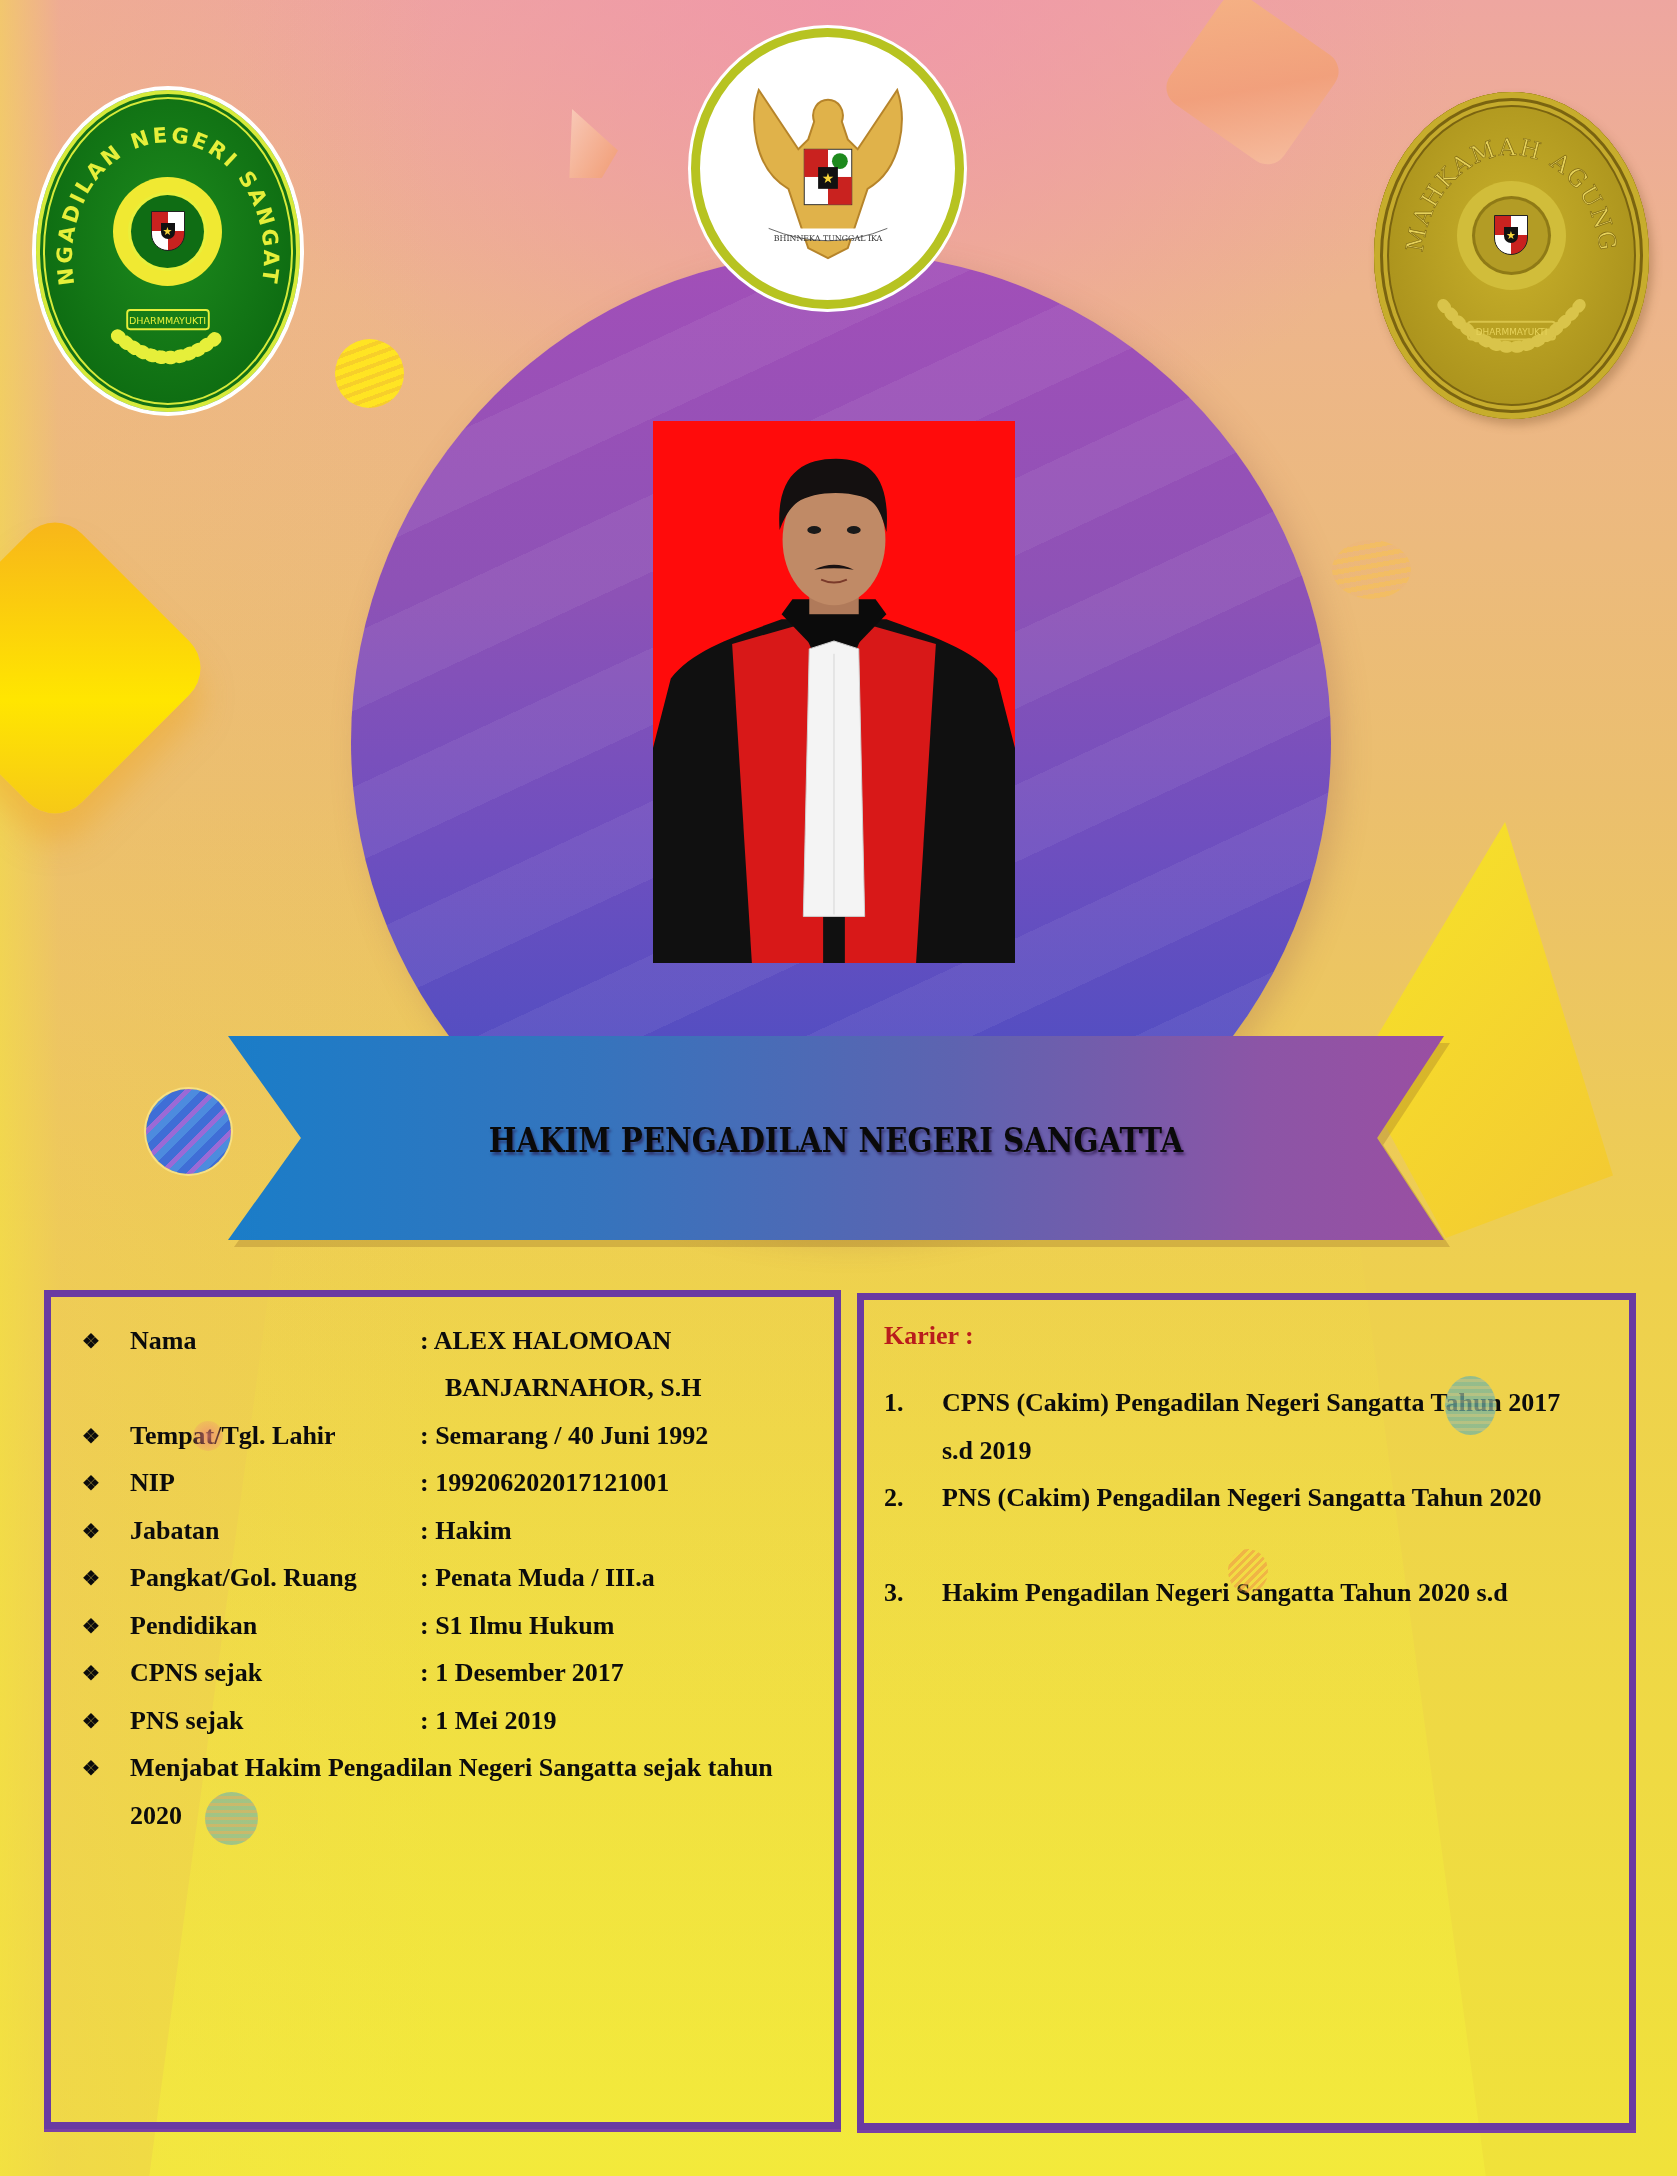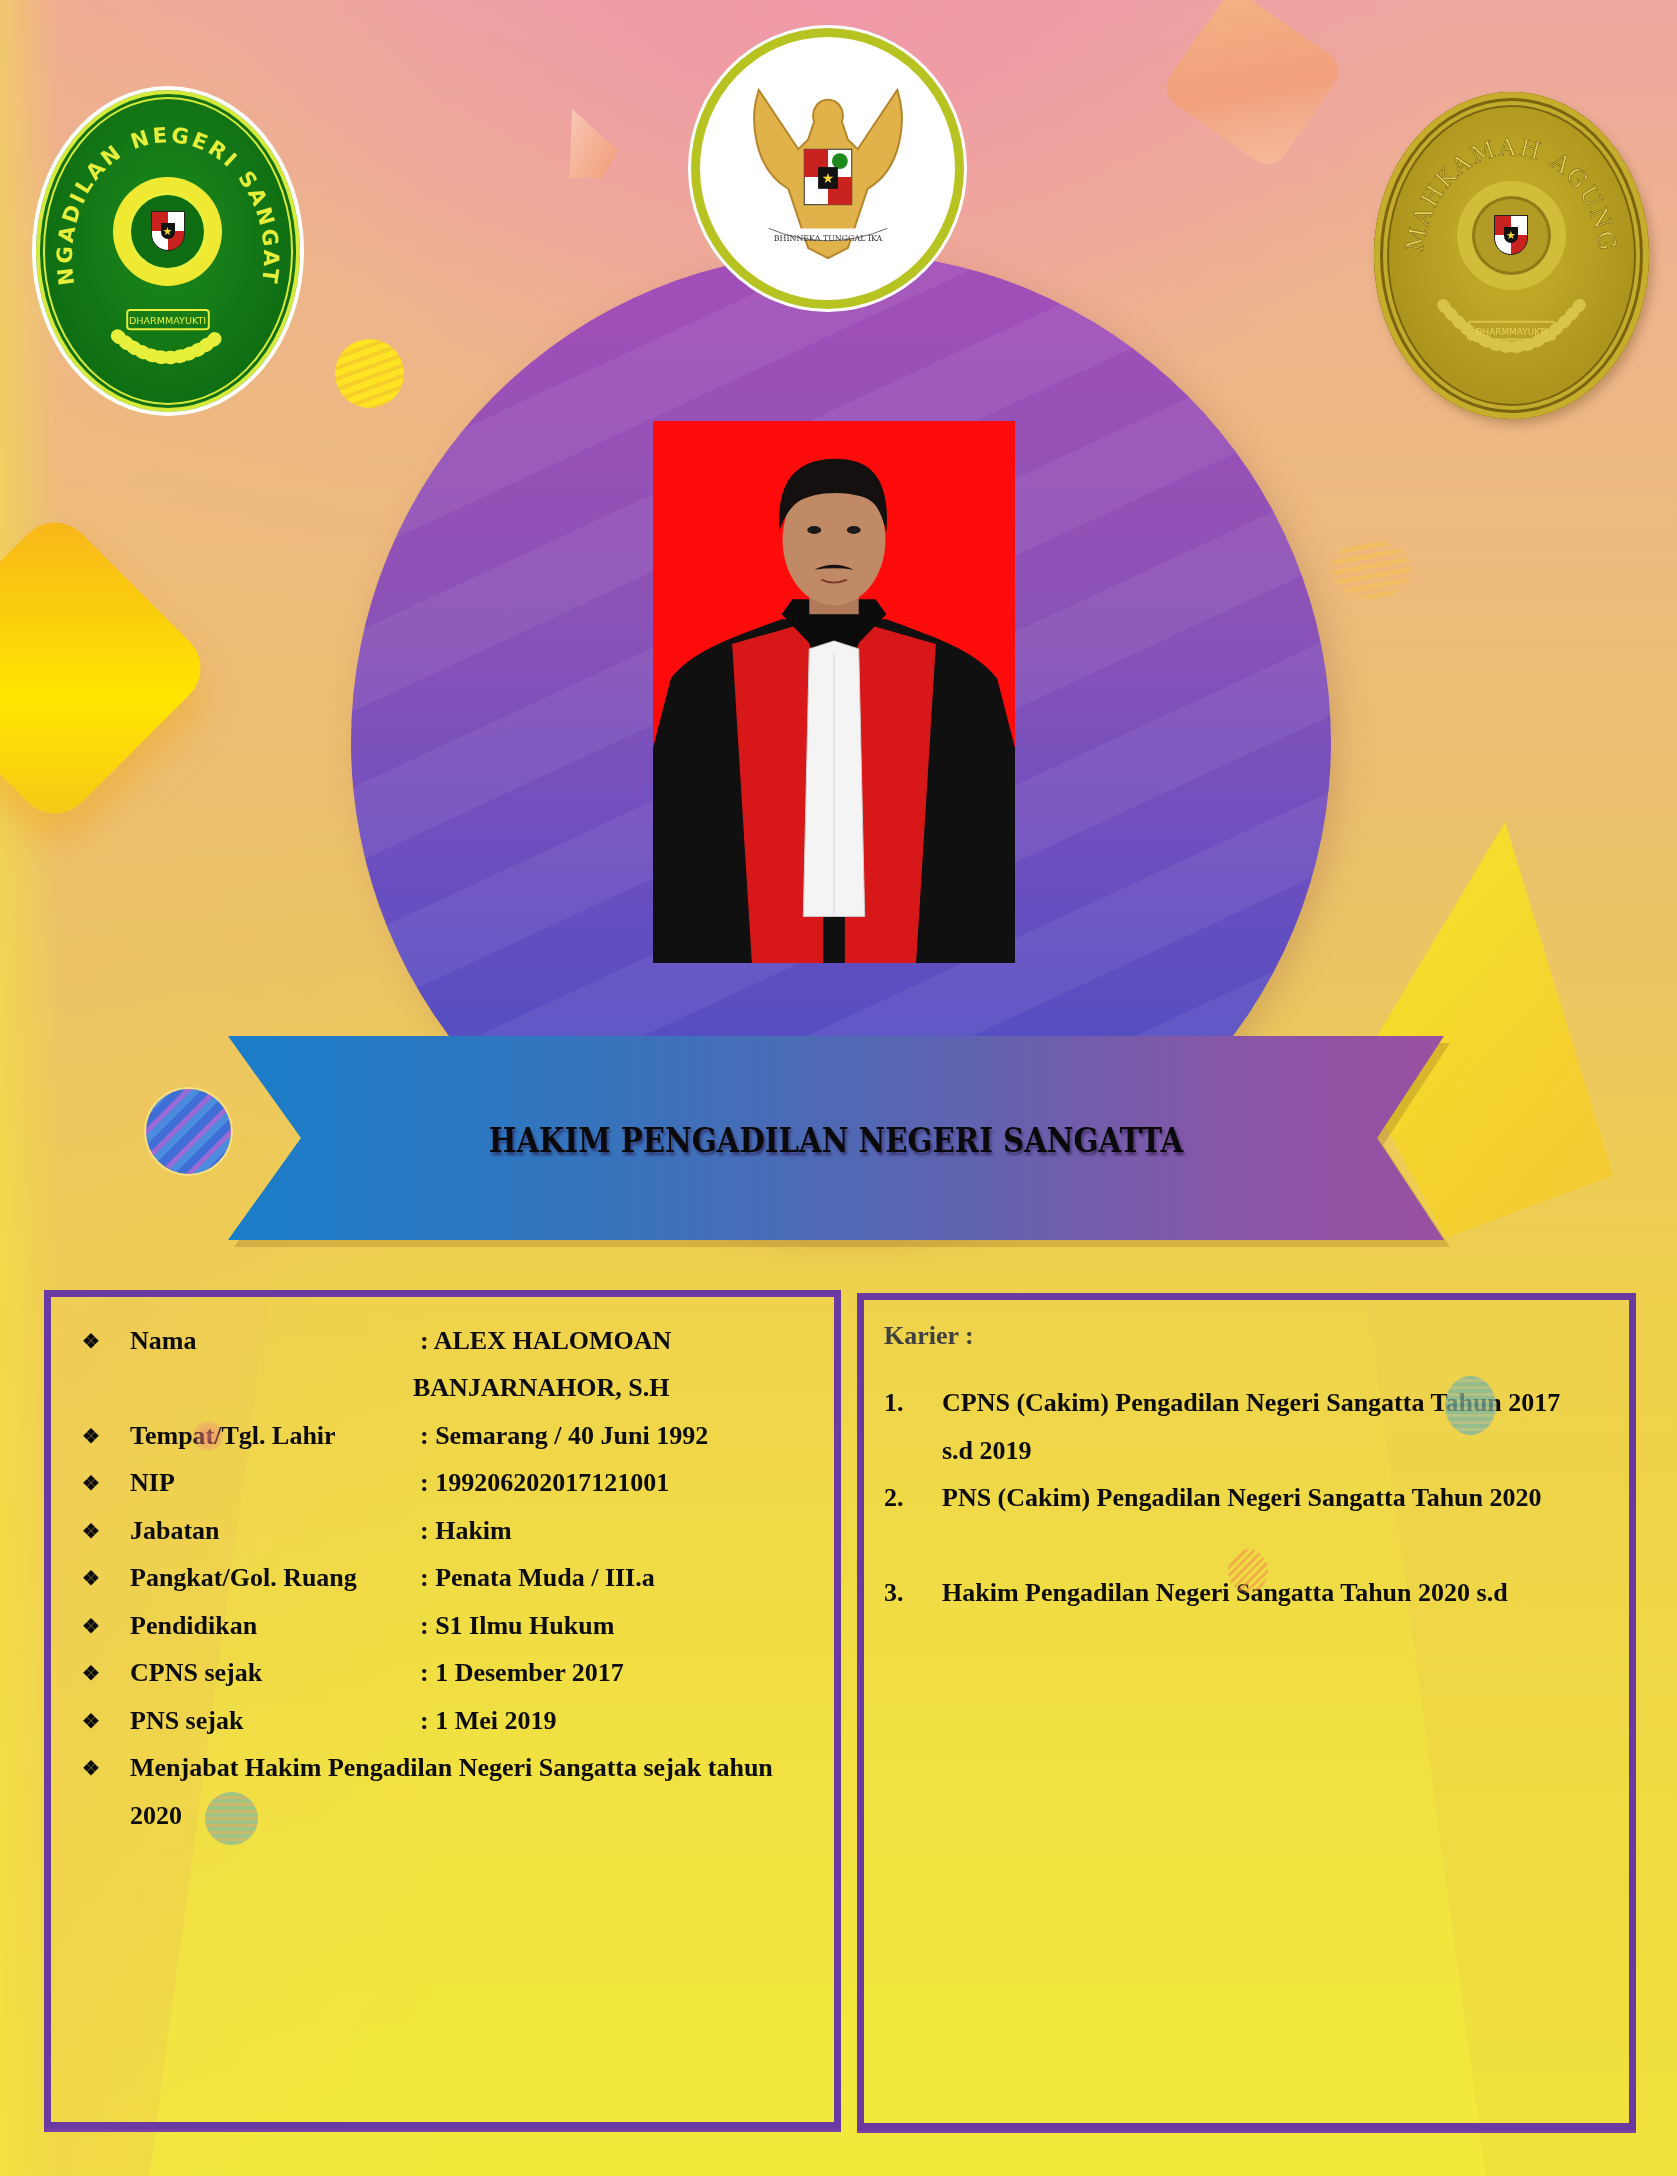--- a/index.html
+++ b/index.html
@@ -201,21 +201,21 @@
   }
   .bullet {
     position: absolute; left: 28px; width: 24px; text-align: center;
     font-size: 20px;
   }
   .label { position: absolute; left: 79px; }
   .value { position: absolute; left: 369px; }
 
   .karier-title {
     position: absolute; left: 20px; top: 12px;
-    font-size: 26px; font-weight: bold; color: #404040; line-height: 48px;
+    font-size: 26px; font-weight: bold; color: #b91c1c; line-height: 48px;
   }
   .career-item {
     position: absolute; left: 20px; width: 738px;
     font-size: 26px; font-weight: bold; color: #0c0c0c; line-height: 48px;
   }
   .career-num { position: absolute; left: 0; top: 0; }
   .career-text { display: block; margin-left: 58px; }
 </style>
 </head>
 <body>
@@ -314,21 +314,21 @@
 <div class="abs ribbon-title">HAKIM PENGADILAN NEGERI SANGATTA</div>
 <div class="abs orb orb-blue"></div>
 
 <div class="box box-left">
   <div class="info-row" style="top: 20px;">
     <span class="bullet">❖</span>
     <span class="label">Nama</span>
     <span class="value">: ALEX HALOMOAN</span>
   </div>
   <div class="info-row" style="top: 67px;">
-    <span class="value" style="left: 362px;">BANJARNAHOR, S.H</span>
+    <span class="value" style="left: 394px;">BANJARNAHOR, S.H</span>
   </div>
   <div class="info-row" style="top: 115px;">
     <span class="bullet">❖</span>
     <span class="label">Tempat/Tgl. Lahir</span>
     <span class="value">: Semarang / 40 Juni 1992</span>
   </div>
   <div class="info-row" style="top: 162px;">
     <span class="bullet">❖</span>
     <span class="label">NIP</span>
     <span class="value">: 199206202017121001</span>

